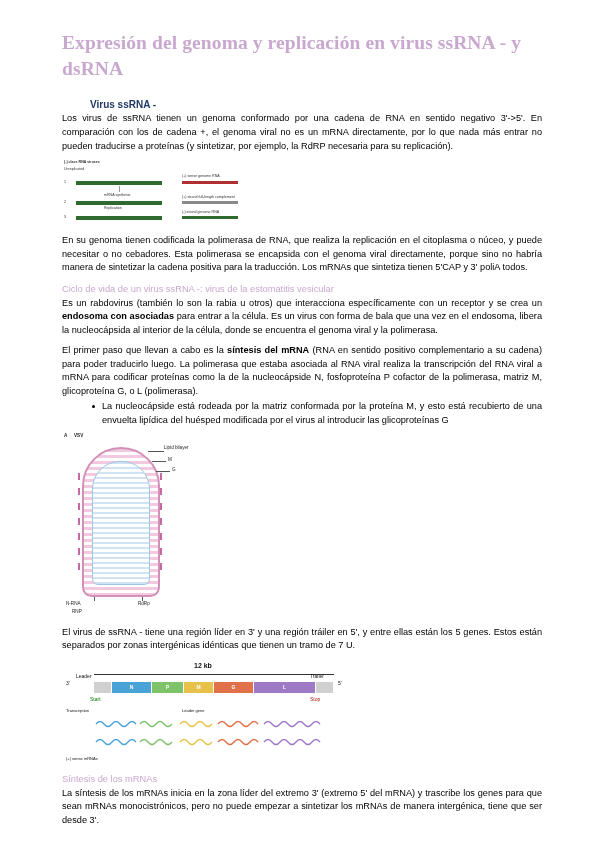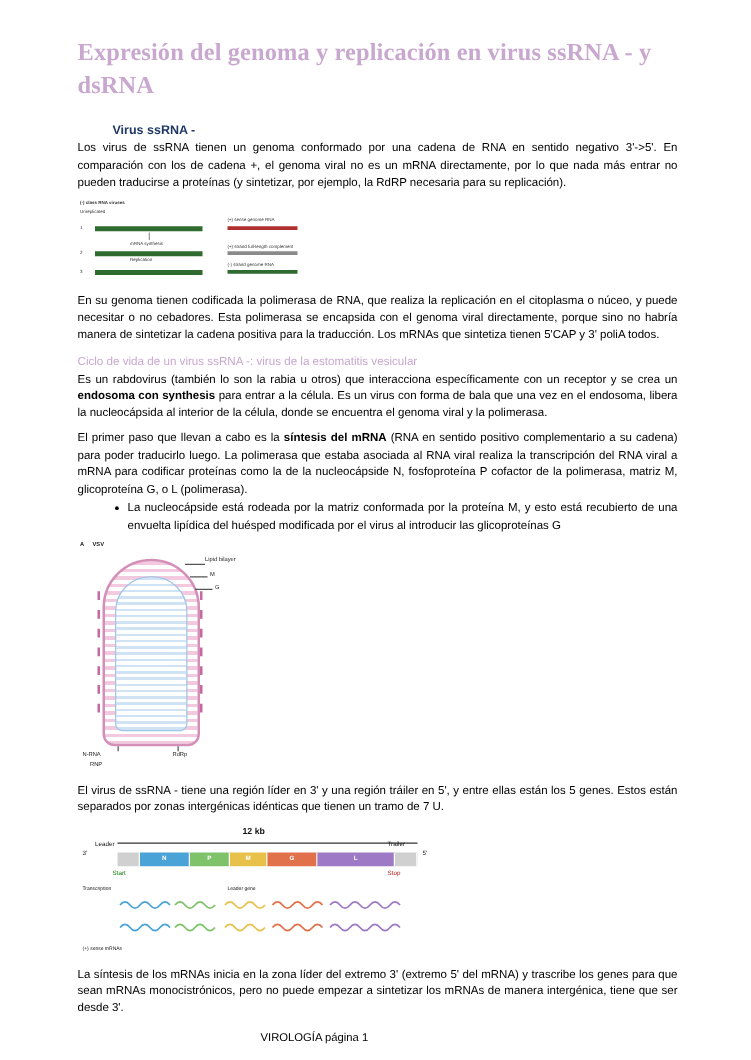--- a/index.html
+++ b/index.html
@@ -165,21 +165,21 @@
         <div class="bar" style="left:12px; top:56px; width:86px;"></div>
         <div class="bar" style="left:118px; top:56px; width:56px; height:3px;"></div>
         <div class="lbl" style="left:118px; top:50px;">(-) strand genome RNA</div>
       </div>
     </div>
 
     <p class="body">En su genoma tienen codificada la polimerasa de RNA, que realiza la replicación en el citoplasma o núceo, y puede necesitar o no cebadores. Esta polimerasa se encapsida con el genoma viral directamente, porque sino no habría manera de sintetizar la cadena positiva para la traducción. Los mRNAs que sintetiza tienen 5'CAP y 3' poliA todos.</p>
 
     <div class="h-section">Ciclo de vida de un virus ssRNA -: virus de la estomatitis vesicular</div>
 
-    <p class="body"><span>Es un rabdovirus (también lo son la rabia u otros) que interacciona específicamente con un receptor y se crea un </span><span class="bold">endosoma con synthesis</span><span> para entrar a la célula. Es un virus con forma de bala que una vez en el endosoma, libera la nucleocápsida al interior de la célula, donde se encuentra el genoma viral y la polimerasa.</span></p>
+    <p class="body"><span>Es un rabdovirus (también lo son la rabia u otros) que interacciona específicamente con un receptor y se crea un </span><span class="bold">endosoma con asociadas</span><span> para entrar a la célula. Es un virus con forma de bala que una vez en el endosoma, libera la nucleocápsida al interior de la célula, donde se encuentra el genoma viral y la polimerasa.</span></p>
 
     <p class="body tight"><span>El primer paso que llevan a cabo  es la </span><span class="bold">síntesis del mRNA</span><span> (RNA en sentido positivo complementario a su cadena) para poder traducirlo luego. La polimerasa que estaba asociada al RNA viral realiza la transcripción del RNA viral a mRNA para codificar proteínas como la de la nucleocápside N, fosfoproteína P cofactor de la polimerasa,  matriz M,  glicoproteína G, o L (polimerasa).</span></p>
 
     <ul class="bullets">
       <li>La nucleocápside está rodeada por la matriz conformada por la proteína M, y esto está recubierto de una envuelta lipídica del huésped modificada por el virus al introducir las glicoproteínas G</li>
     </ul>
 
     <div class="fig">
       <div class="fig2">
         <div class="flbl" style="left:0; top:0; font-weight:bold;">A</div>
@@ -256,20 +256,20 @@
           <path d="M32 26 q4 -5 8 0 q4 5 8 0 q4 -5 8 0 q4 5 8 0 q4 -5 8 0" stroke="#4aa3d6" fill="none" stroke-width="1.4"></path>
           <path d="M76 26 q4 -5 8 0 q4 5 8 0 q4 -5 8 0 q4 5 8 0" stroke="#7ec36a" fill="none" stroke-width="1.4"></path>
           <path d="M116 26 q4 -5 8 0 q4 5 8 0 q4 -5 8 0 q4 5 8 0" stroke="#e8c14a" fill="none" stroke-width="1.4"></path>
           <path d="M154 26 q4 -5 8 0 q4 5 8 0 q4 -5 8 0 q4 5 8 0 q4 -5 8 0" stroke="#e0714a" fill="none" stroke-width="1.4"></path>
           <path d="M200 26 q4 -5 8 0 q4 5 8 0 q4 -5 8 0 q4 5 8 0 q4 -5 8 0 q4 5 8 0 q4 -5 8 0" stroke="#9d79c6" fill="none" stroke-width="1.4"></path>
         </svg>
         <div class="t" style="left:2px; top:96px; font-size:4px;">(+) sense mRNAs</div>
       </div>
     </div>
 
+    <div class="h-section">Síntesis de los mRNAs</div>
 
     <p class="body">La síntesis de los mRNAs inicia en la zona líder del extremo 3' (extremo 5' del mRNA) y trascribe los genes para que sean mRNAs monocistrónicos, pero no puede empezar a sintetizar los mRNAs de manera intergénica, tiene que ser desde 3'.</p>
 
   </div>
 
-  <div class="footer">VIROLOGÍA página 1</div>
 
 </div>
 
 </body></html>

